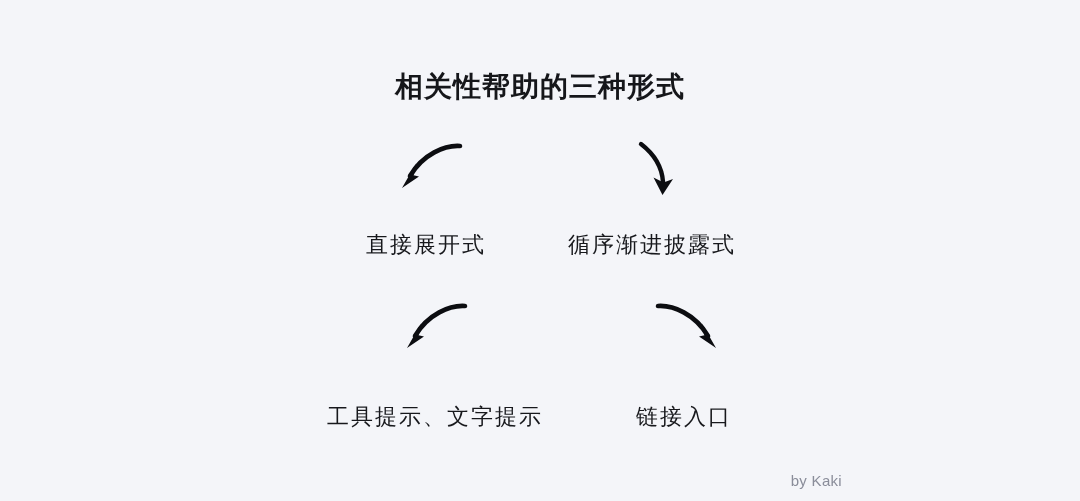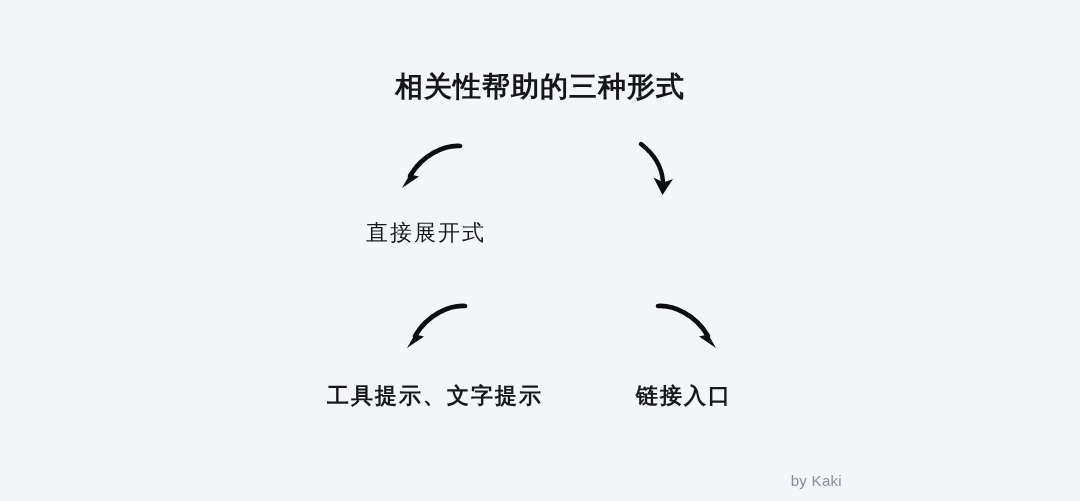--- a/index.html
+++ b/index.html
@@ -77,22 +77,22 @@
 
   .label {
     font-family: "DejaVu Serif", "Liberation Serif", serif;
     font-size: 22px;
     font-weight: 400;
     color: #17181c;
     letter-spacing: 2px;
     white-space: nowrap;
     line-height: 1;
   }
-  .row-1 .label { margin-top: 12px; }
-  .row-2 .label { margin-top: 14px; font-weight: bold; }
+  .row-1 .label { margin-top: 24px; }
+  .row-2 .label { margin-top: 36px; }
 
   .watermark {
     position: absolute;
     right: 38px;
     bottom: 12px;
     font-family: "Liberation Sans", sans-serif;
     font-size: 15px;
     color: #8a8d9a;
     letter-spacing: 0.3px;
   }
@@ -116,20 +116,21 @@
       <div class="label">直接展开式</div>
     </div>
 
     <div class="cell cell-1">
       <div class="arrow-wrap">
         <svg width="56" height="62" viewBox="0 0 56 62" aria-hidden="true">
           <path d="M10 6 C23 16, 31 28, 32 44" fill="none" stroke="#0c0d11" stroke-width="4.4" stroke-linecap="round"></path>
           <path d="M31.5 57 L42 41 L32.5 44.5 L22.5 39.5 Z" fill="#0c0d11"></path>
         </svg>
       </div>
+      <div class="label">循序渐进披露式</div>
     </div>
 
 
   </div>
 
   <div class="row row-2">
 
     <div class="cell cell-0">
       <div class="arrow-wrap">
         <svg width="78" height="60" viewBox="0 0 78 60" aria-hidden="true">

